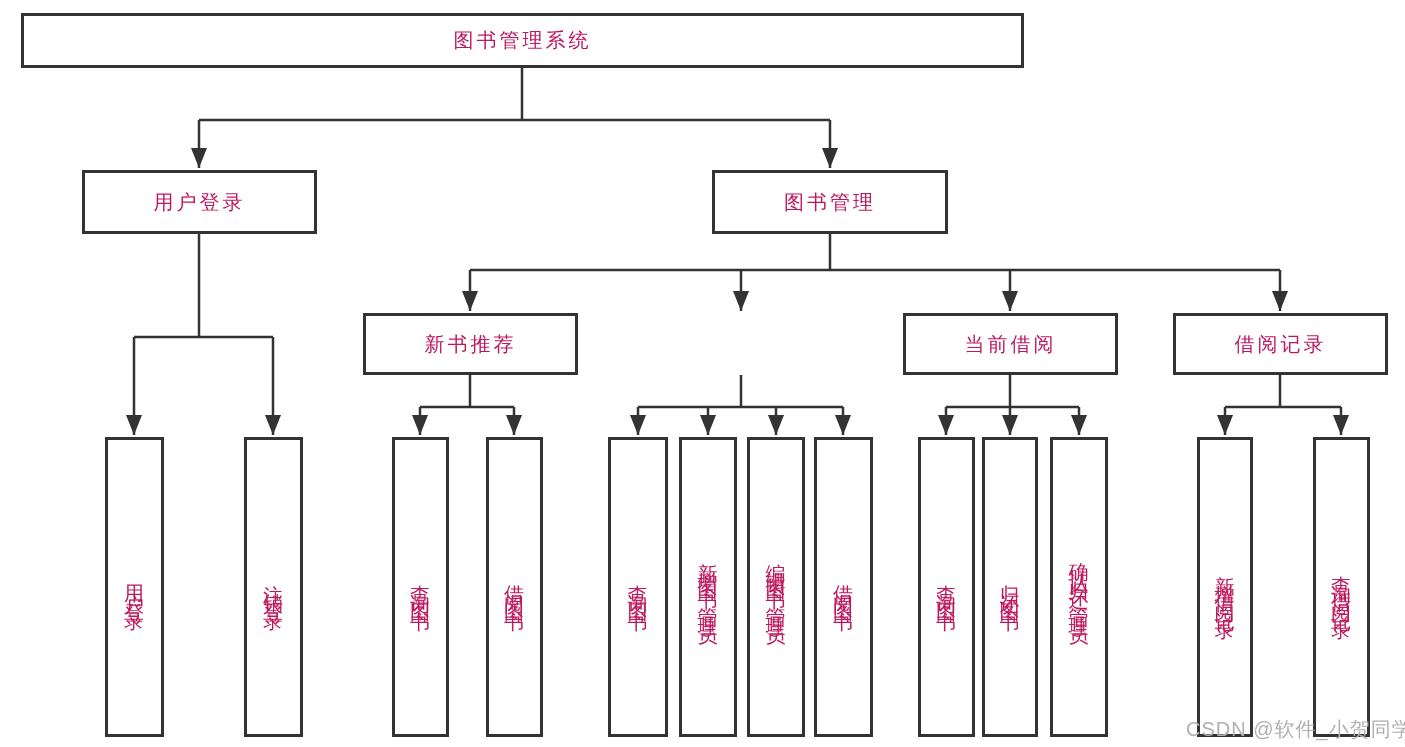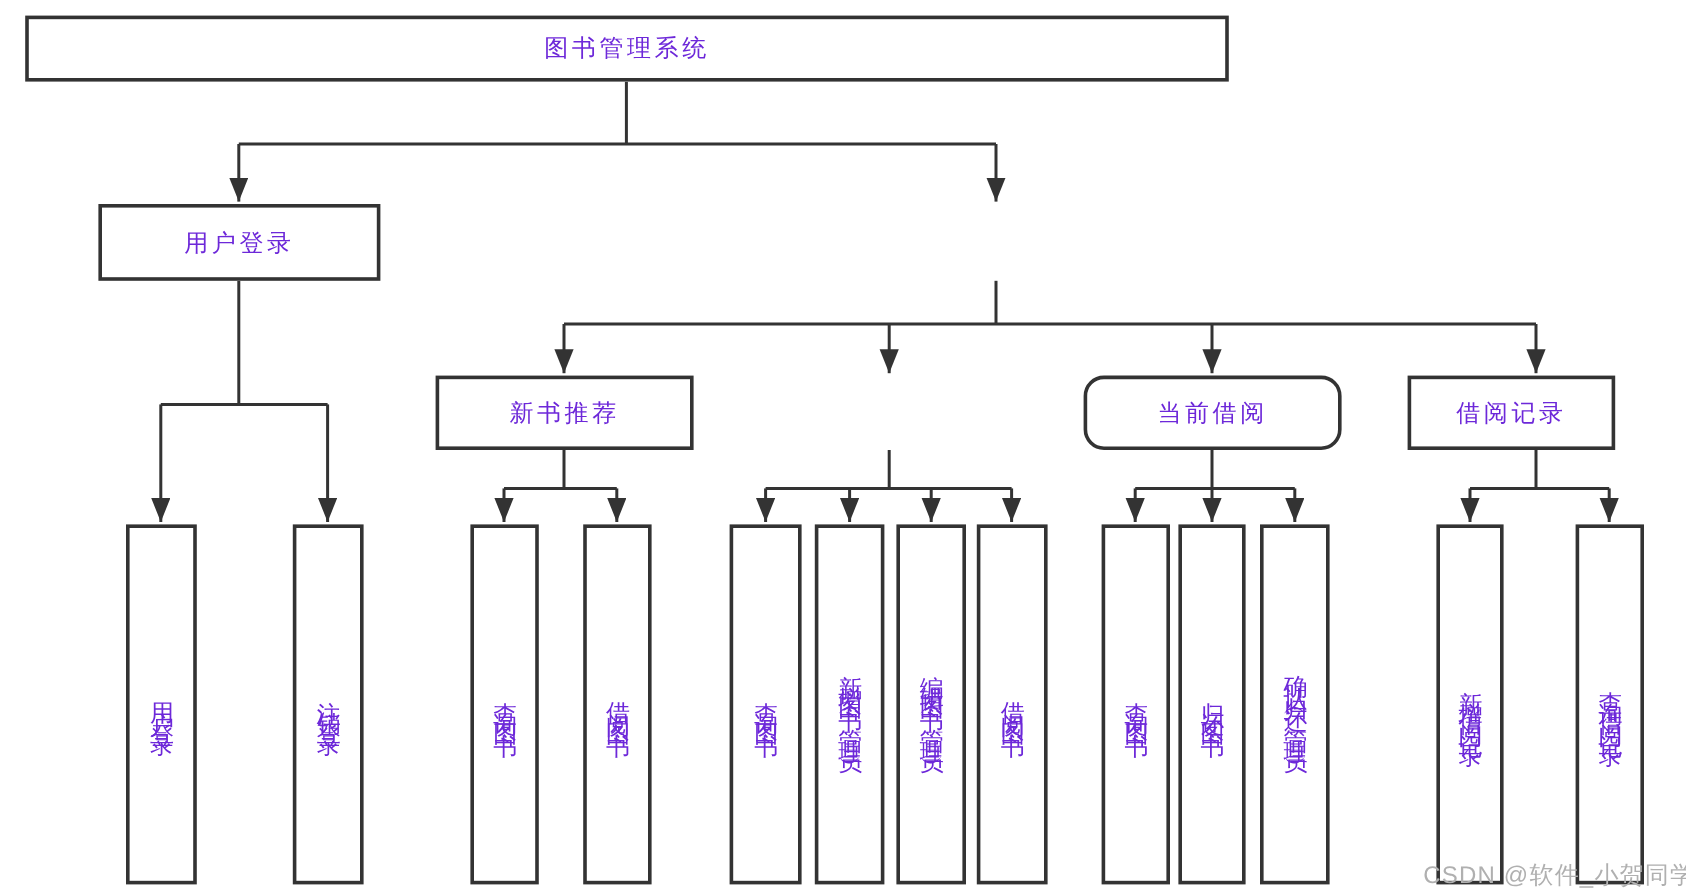--- a/index.html
+++ b/index.html
@@ -18,21 +18,21 @@
     z-index: 1;
   }
   .node {
     position: absolute;
     box-sizing: border-box;
     background: #ffffff;
     border: 3px solid #333333;
     display: flex;
     align-items: center;
     justify-content: center;
-    color: #6d28d9;
+    color: #be185d;
     z-index: 2;
   }
   .node-h .lbl {
     font-size: 20px;
     letter-spacing: 3px;
     white-space: nowrap;
   }
   .node-v .lbl {
     writing-mode: vertical-rl;
     font-size: 20px;
@@ -105,28 +105,31 @@
     <line x1="1341" y1="407" x2="1341" y2="435" marker-end="url(#ah)"></line>
   </svg>
 
   <div class="node node-h" style="left:21px; top:13px; width:1003px; height:55px;">
     <span class="lbl">图书管理系统</span>
   </div>
 
   <div class="node node-h" style="left:82px; top:170px; width:235px; height:64px;">
     <span class="lbl">用户登录</span>
   </div>
+  <div class="node node-h" style="left:712px; top:170px; width:236px; height:64px;">
+    <span class="lbl">图书管理</span>
+  </div>
 
   <div class="node node-h" style="left:363px; top:313px; width:215px; height:62px;text-align:center;">
     <span class="lbl">新书推荐</span>
   </div>
-  <div class="node node-h" style="left:903px; top:313px; width:215px; height:62px;border-radius:17px;">
+  <div class="node node-h" style="left:903px; top:313px; width:215px; height:62px;">
     <span class="lbl">当前借阅</span>
   </div>
-  <div class="node node-h" style="left:1173px; top:313px; width:173px; height:62px;">
+  <div class="node node-h" style="left:1173px; top:313px; width:215px; height:62px;">
     <span class="lbl">借阅记录</span>
   </div>
 
   <div class="node node-v" style="left:105px; top:437px; width:59px; height:300px;">
     <span class="lbl">用户登录</span>
   </div>
   <div class="node node-v" style="left:244px; top:437px; width:59px; height:300px;">
     <span class="lbl">注销登录</span>
   </div>
 

